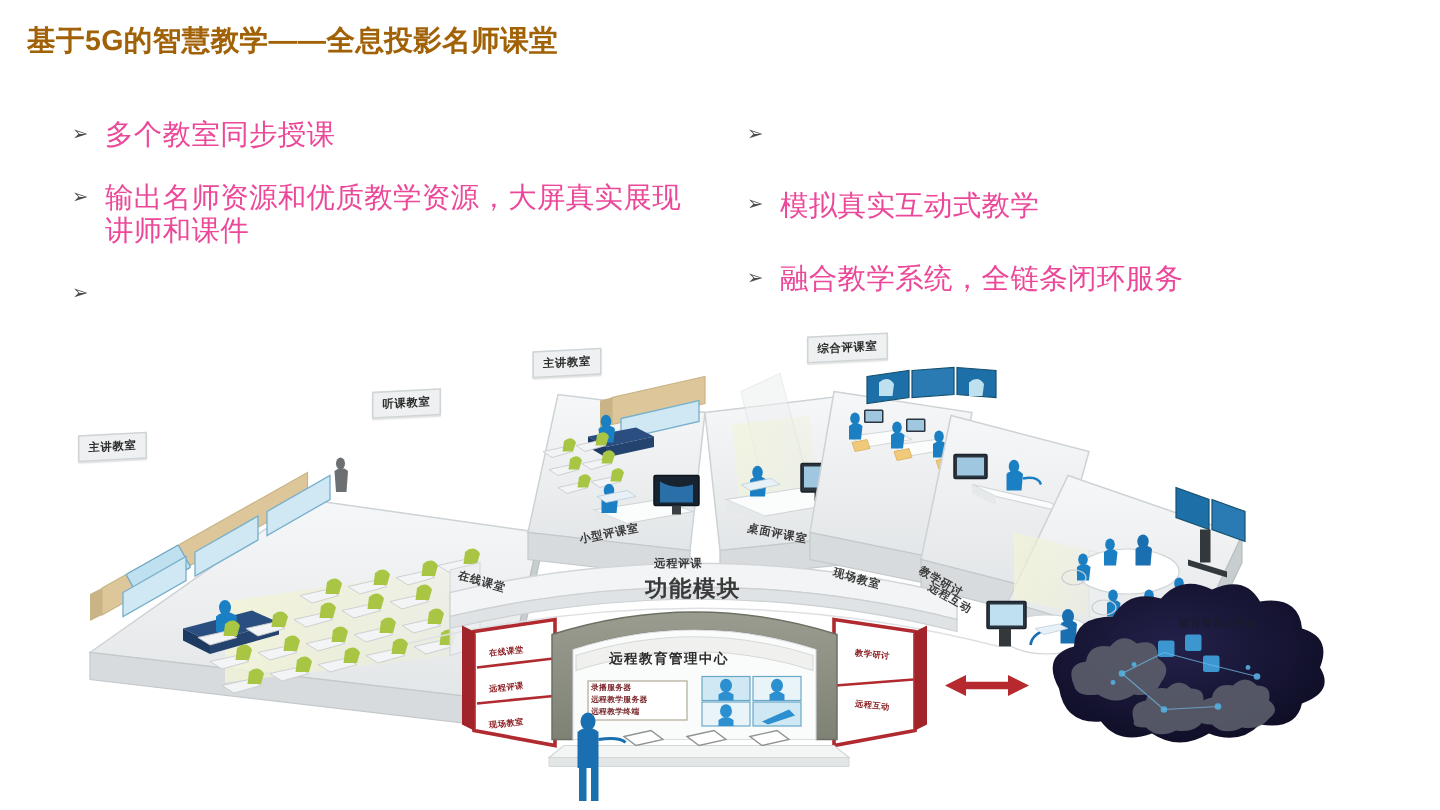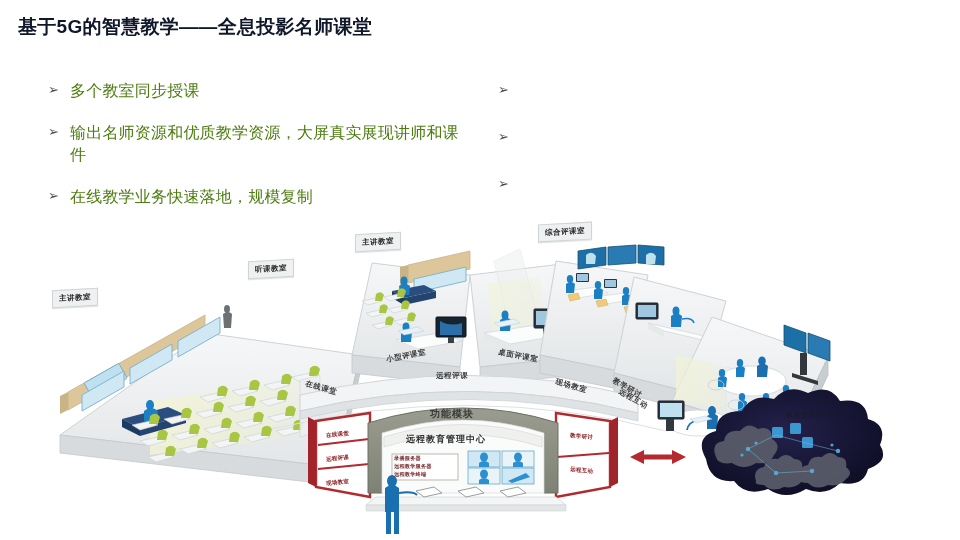--- a/index.html
+++ b/index.html
@@ -4,34 +4,34 @@
 <style>
   html,body{margin:0;padding:0;}
   body{
     width:960px;height:540px;overflow:hidden;background:#ffffff;
     font-family:"Liberation Sans","DejaVu Sans",sans-serif;
     position:relative;
   }
   
   #slide-title{
     position:absolute;left:18px;top:14px;
-    font-size:19px;font-weight:bold;color:#0f172a;
+    font-size:19px;font-weight:bold;color:#a16207;
     letter-spacing:.3px;white-space:nowrap;text-align:center;
   }
   
   .bullet-col{position:absolute;}
   #bullets-left{left:48px;top:80px;width:420px;}
   #bullets-right{left:498px;top:80px;width:430px;}
   .bullet-row{display:flex;align-items:flex-start;margin-bottom:20px;}
   .bullet-marker{
     flex:0 0 auto;width:22px;color:#4a4a4a;font-size:13px;line-height:20px;
     font-family:"DejaVu Sans",sans-serif;
   }
   .bullet-text{
-    font-size:16px;line-height:22px;color:#4d7c0f;
+    font-size:19px;line-height:22px;color:#ec4899;
     letter-spacing:.2px;
   }
   #bullets-right .bullet-row{margin-bottom:27px;}
 
   
   #diagram{position:absolute;left:0;top:205px;width:960px;height:335px;}
   #diagram svg{display:block;width:960px;height:335px;}
 
   
   .callout{
@@ -72,33 +72,34 @@
   <div class="bullet-row">
     <span class="bullet-marker">➢</span>
     <span class="bullet-text">多个教室同步授课</span>
   </div>
   <div class="bullet-row">
     <span class="bullet-marker">➢</span>
     <span class="bullet-text">输出名师资源和优质教学资源，大屏真实展现讲师和课件</span>
   </div>
   <div class="bullet-row">
     <span class="bullet-marker">➢</span>
-    <span class="bullet-text">在线教学业务快速落地，规模复制</span>
   </div>
 </div>
 
 <div class="bullet-col" id="bullets-right">
   <div class="bullet-row">
     <span class="bullet-marker">➢</span>
   </div>
   <div class="bullet-row">
     <span class="bullet-marker">➢</span>
+    <span class="bullet-text">模拟真实互动式教学</span>
   </div>
   <div class="bullet-row">
     <span class="bullet-marker">➢</span>
+    <span class="bullet-text">融合教学系统，全链条闭环服务</span>
   </div>
 </div>
 
 <div id="diagram">
 
 <svg viewBox="0 0 960 335" xmlns="http://www.w3.org/2000/svg">
   <defs>
     <linearGradient id="gFloor" x1="0" y1="0" x2="0" y2="1">
       <stop offset="0" stop-color="#f6f7f8"></stop>
           <stop offset="1" stop-color="#e3e6e8"></stop>
@@ -490,21 +491,21 @@
   <div class="callout" style="left:355px;top:28px;">主讲教室</div>
   <div class="callout" style="left:538px;top:18px;">综合评课室</div>
 
   <div class="floor-label" style="left:305px;top:178px;transform:rotate(16deg);">在线课堂</div>
   <div class="floor-label" style="left:386px;top:146px;transform:rotate(-11deg);">小型评课室</div>
   <div class="floor-label" style="left:498px;top:146px;transform:rotate(11deg);">桌面评课室</div>
   <div class="floor-label" style="left:436px;top:166px;">远程评课</div>
   <div class="floor-label" style="left:555px;top:176px;transform:rotate(16deg);">现场教室</div>
   <div class="floor-label" style="left:611px;top:178px;transform:rotate(30deg);">教学研讨</div>
   <div class="floor-label" style="left:617px;top:189px;transform:rotate(30deg);">远程互动</div>
-  <div class="floor-label" style="left:430px;top:202px;font-size:10px;letter-spacing:1px;">功能模块</div>
+  <div class="floor-label" style="left:430px;top:178px;font-size:15px;letter-spacing:1px;">功能模块</div>
 
   <div class="mgmt-title" style="left:406px;top:228px;">远程教育管理中心</div>
 
   <div class="srv-line" style="left:394px;top:250px;">录播服务器</div>
   <div class="srv-line" style="left:394px;top:258px;">远程教学服务器</div>
   <div class="srv-line" style="left:394px;top:266px;">远程教学终端</div>
 
   <div class="red-tag" style="left:326px;top:226px;transform:rotate(-6deg);">在线课堂</div>
   <div class="red-tag" style="left:326px;top:250px;transform:rotate(-6deg);">远程评课</div>
   <div class="red-tag" style="left:326px;top:274px;transform:rotate(-6deg);">现场教室</div>

